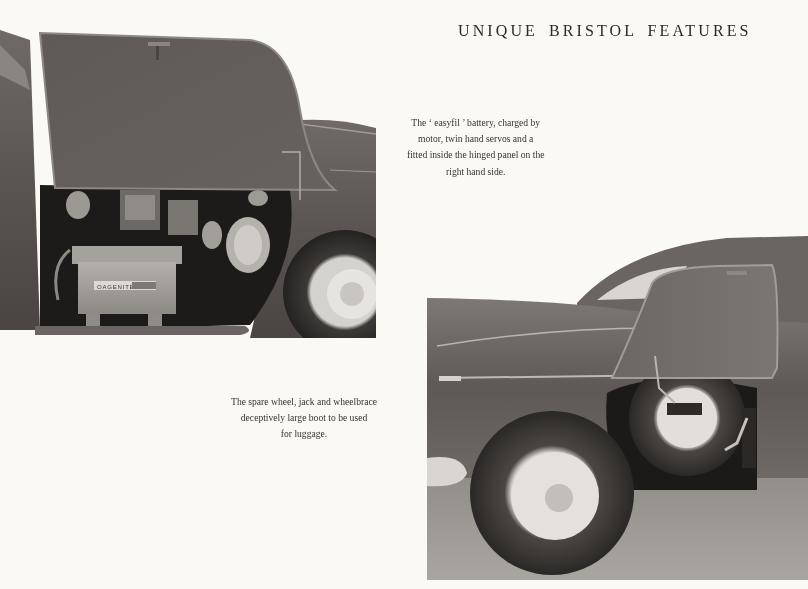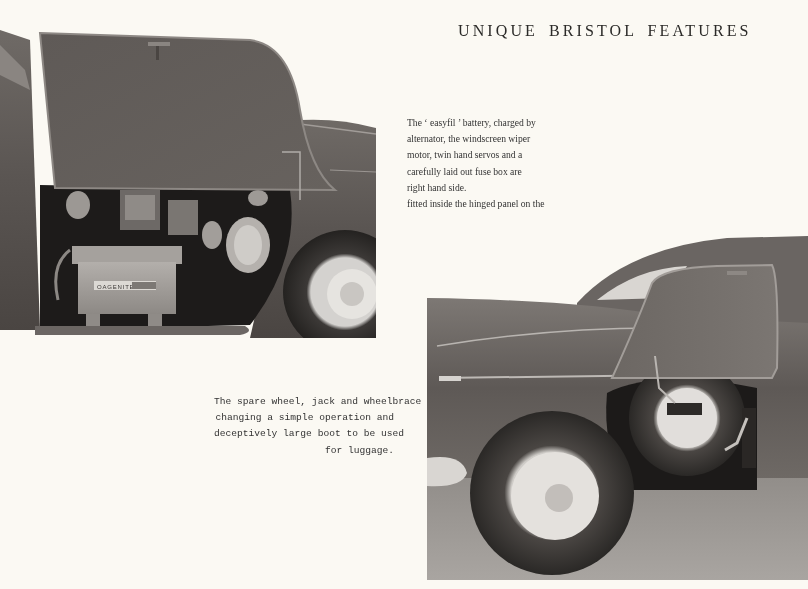--- a/index.html
+++ b/index.html
@@ -11,23 +11,23 @@
   }
   .page { position:absolute; inset:0; }
   .heading {
     position:absolute; left:458px; top:22px;
     font-size:16px; letter-spacing:3.1px; word-spacing:4px;
     color:#2b2a28; white-space:nowrap;
   }
   .caption {
     position:absolute; font-size:9.6px; line-height:16.2px; color:#333;
   }
-  .caption .line { display:block; white-space:nowrap; }
+  .caption .line { display:block; white-space:nowrap;text-align:center; }
   .cap-battery { left:407px; top:115px; text-align:left; }
-  .cap-spare { left:214px; top:394px; width:180px; text-align:right;font-family:Liberation Mono, monospace; }
+  .cap-spare { left:214px; top:394px; width:180px; text-align:right; }
 
   .photo { position:absolute; overflow:hidden; }
   .photo-left { left:0; top:0; width:376px; height:338px; }
   .photo-right { left:427px; top:228px; width:381px; height:352px; }
   .photo svg { display:block; width:100%; height:100%; }
 </style>
 </head>
 <body>
 
 <div class="page">
@@ -95,30 +95,27 @@
 
       <circle cx="345" cy="292" r="62" fill="url(#tyreL)"></circle>
       <circle cx="352" cy="294" r="25" fill="#e6e4e0"></circle>
       <circle cx="352" cy="294" r="12" fill="#c9c6c2"></circle>
     </svg>
 
   </div>
 
   <div class="caption cap-battery">
     <span class="line">The ‘ easyfil ’ battery, charged by</span>
-    <span class="line">alternator, the windscreen wiper</span>
     <span class="line">motor, twin hand servos and a</span>
-    <span class="line">carefully laid out fuse box are</span>
+    <span class="line">fitted inside the hinged panel on the</span>
     <span class="line">right hand side.</span>
-    <span class="line">fitted inside the hinged panel on the</span>
   </div>
 
   <div class="caption cap-spare">
     <span class="line">The spare wheel, jack and wheelbrace</span>
-    <span class="line">changing a simple operation and</span>
     <span class="line">deceptively large boot to be used</span>
     <span class="line">for luggage.</span>
   </div>
 
   <div class="photo photo-right">
     <svg viewBox="0 0 381 352" xmlns="http://www.w3.org/2000/svg">
       <defs>
         <linearGradient id="bodyR" x1="0" y1="0" x2="0" y2="1">
           <stop offset="0" stop-color="#7d7874"></stop>
           <stop offset="0.5" stop-color="#5e5956"></stop>

